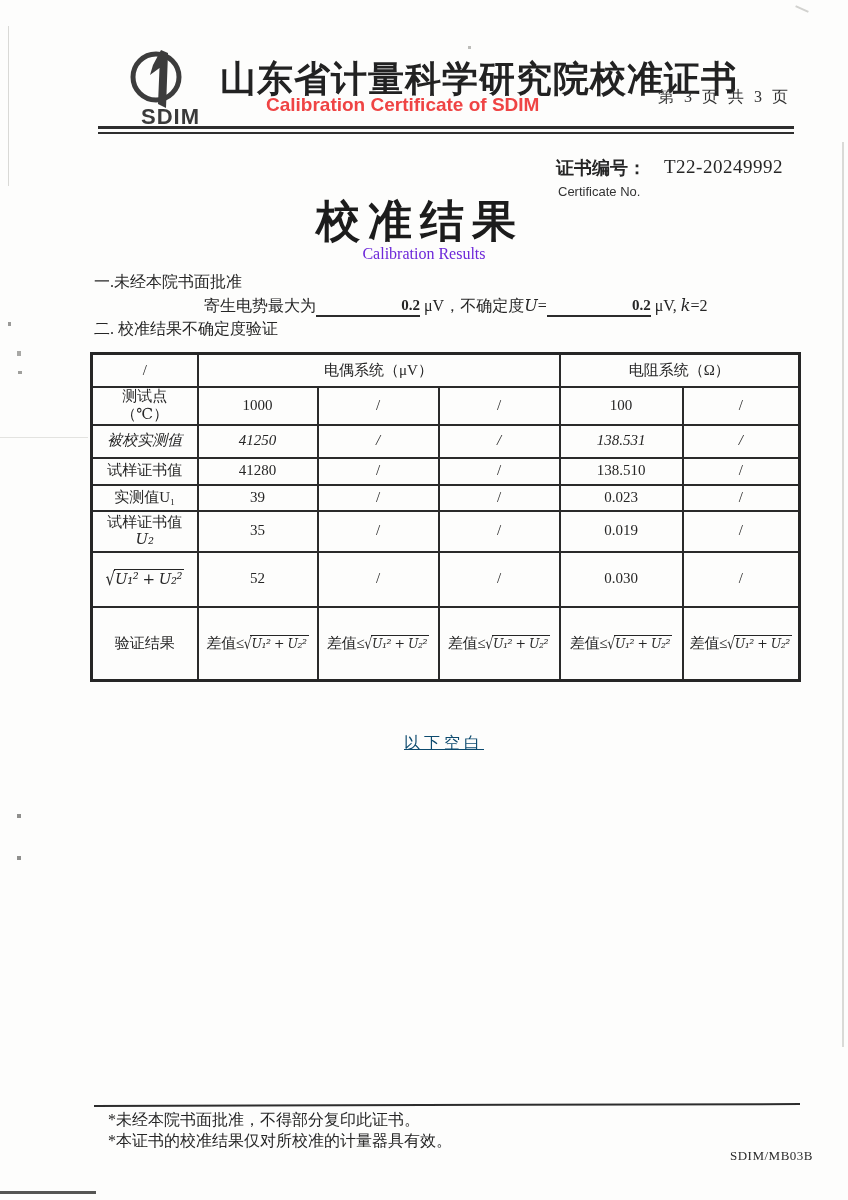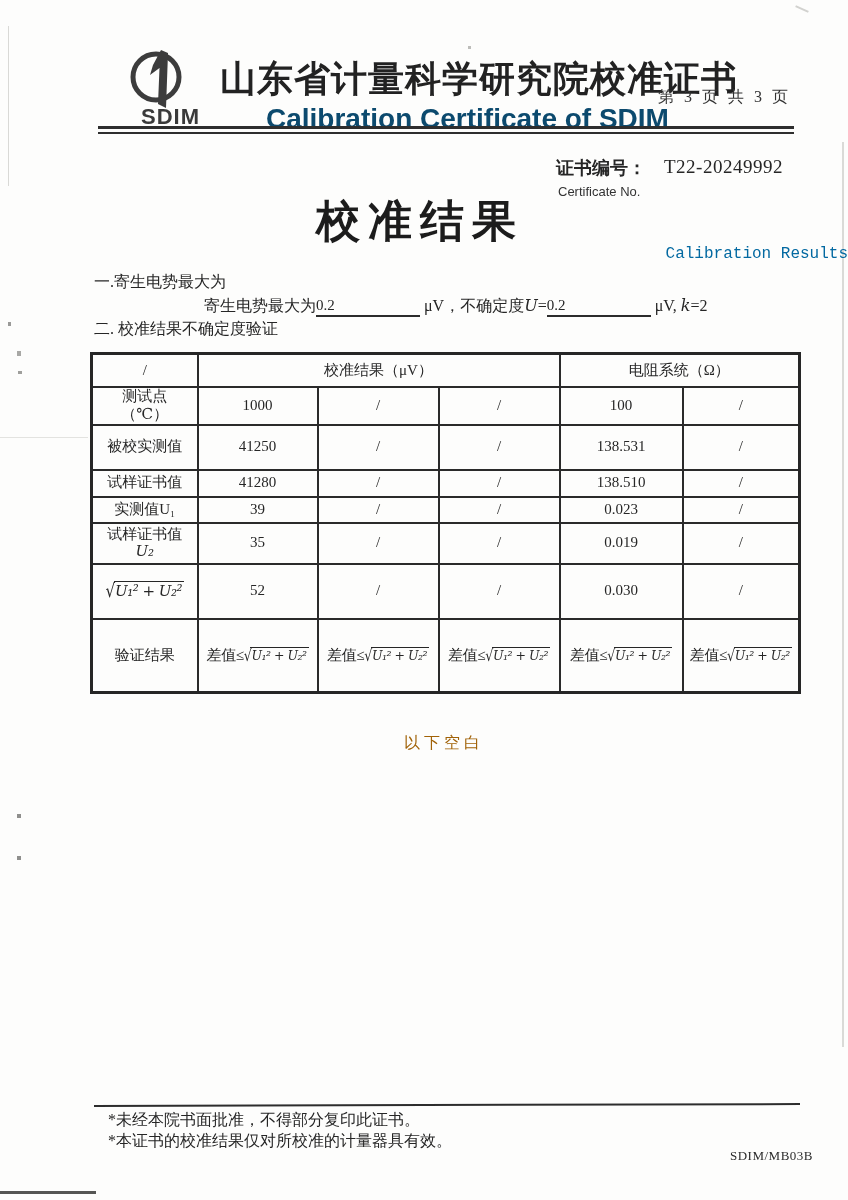--- a/index.html
+++ b/index.html
@@ -26,23 +26,23 @@
   .title-cn {
     position: absolute; left: 220px; top: 55px;
     font-size: 36px; font-weight: 700; letter-spacing: 1px;
     white-space: nowrap; color: #222;
   }
   .page-info {
     position: absolute; left: 658px; top: 87px;
     font-size: 16px; letter-spacing: 3px; color: #333; white-space: nowrap;
   }
   .title-en {
-    position: absolute; left: 266px; top: 103px;
+    position: absolute; left: 266px; top: 94px;
     font-family: "Liberation Sans", "DejaVu Sans", sans-serif;
-    font-weight: 700; font-size: 28px; color: #0c4a6e; white-space: nowrap;
+    font-weight: 700; font-size: 19px; color: #ef4444; white-space: nowrap;
   }
   .double-rule {
     position: absolute; left: 98px; top: 126px; width: 696px; height: 8px;
     border-top: 3px solid #2e2e2e; border-bottom: 2px solid #2e2e2e;
   }
 
   
   .cert-label { position: absolute; left: 556px; top: 156px; font-size: 18px; font-weight: 700; white-space: nowrap; }
   .cert-no { position: absolute; left: 664px; top: 156px; font-size: 19px; white-space: nowrap; letter-spacing: 0.5px; }
   .cert-label-en {
@@ -50,62 +50,62 @@
     font-family: "Liberation Sans", "DejaVu Sans", sans-serif;
     font-size: 13px; color: #333;
   }
 
   
   .results-title {
     position: absolute; left: 0; top: 192px; width: 840px; text-align: center;
     font-size: 44px; font-weight: 700; letter-spacing: 8px; color: #1c1c1c;
   }
   .results-title-en {
-    position: absolute; left: 0; top: 245px; width: 848px; text-align: right;
-    font-family: Liberation Mono, monospace;
-    font-size: 16px; color: #0369a1;
+    position: absolute; left: 0; top: 245px; width: 848px; text-align: center;
+    font-family: Liberation Serif, serif;
+    font-size: 16px; color: #6d28d9;
   }
 
   
   .sec1 { position: absolute; left: 94px; top: 272px; font-size: 16px; white-space: nowrap; }
   .parasitic { position: absolute; left: 204px; top: 296px; font-size: 16px; white-space: nowrap; }
   .sec2 { position: absolute; left: 94px; top: 319px; font-size: 16px; white-space: nowrap; }
   .blank {
-    display: inline-block; width: 104px; text-align: left;
+    display: inline-block; width: 104px; text-align: right;
     border-bottom: 2px solid #2c2c2c; padding-bottom: 1px;
-    font-size: 15px; vertical-align: bottom; line-height: 18px;
+    font-size: 15px; vertical-align: bottom; line-height: 18px; font-weight: bold;
   }
   .it { font-style: italic; font-family: "DejaVu Serif", serif; }
 
   
   .tbl-wrap { position: absolute; left: 90px; top: 352px; }
   table.results {
     border-collapse: collapse; table-layout: fixed;
     width: 708px; border: 3px solid #262626;
   }
   table.results td {
     border: 2px solid #2a2a2a; text-align: center; vertical-align: middle;
     font-size: 15px; padding: 0 1px; overflow: hidden; line-height: 1.15;
   }
-  tr.r0 { height: 33px; } tr.r1 { height: 38px; } tr.r2 { height: 45px; }
+  tr.r0 { height: 33px; } tr.r1 { height: 38px; } tr.r2 { height: 33px; font-style: italic; }
   tr.r3 { height: 27px; } tr.r4 { height: 26px; } tr.r5 { height: 41px; }
   tr.r6 { height: 45px; } tr.r7 { height: 55px; } tr.r8 { height: 74px; margin-top: 46px; }
   td.lbl { font-size: 15px; }
   .sqrt { white-space: nowrap; font-family: "DejaVu Serif", serif; }
   .sqrt .sign { display: inline-block; transform: scaleY(1.25); margin-right: -1px; font-style: normal; }
   .sqrt .rad {
     display: inline-block; border-top: 1.4px solid #262626;
     padding: 1px 2px 0 1px; font-style: italic; letter-spacing: -0.5px;
   }
   td.vcell { font-size: 12.5px; letter-spacing: -0.3px; white-space: nowrap; }
   td.vcell .sqrt { font-size: 12.5px; }
 
   .below-table {
     position: absolute; left: 90px; top: 733px; width: 708px; text-align: center;
-    font-size: 16px; letter-spacing: 4px; color: #a16207;
+    font-size: 16px; letter-spacing: 4px; color: #0c4a6e; text-decoration: underline;
   }
 
   
   .footer-rule { position: absolute; left: 94px; top: 1104px; width: 706px; height: 2px; background: #2d2d2d; transform: rotate(-0.15deg); }
   .note1 { position: absolute; left: 108px; top: 1110px; font-size: 16px; white-space: nowrap; }
   .note2 { position: absolute; left: 108px; top: 1131px; font-size: 16px; white-space: nowrap; }
   .form-code { position: absolute; left: 730px; top: 1148px; font-size: 13px; letter-spacing: 0.5px; color: #2b2b2b; }
 
   
   .art { position: absolute; pointer-events: none; }
@@ -152,42 +152,42 @@
   <div class="title-en">Calibration Certificate of SDIM</div>
   <div class="double-rule"></div>
 
   <div class="cert-label">证书编号：</div>
   <div class="cert-no">T22-20249992</div>
   <div class="cert-label-en">Certificate No.</div>
 
   <div class="results-title">校准结果</div>
   <div class="results-title-en">Calibration Results</div>
 
-  <div class="sec1">一.寄生电势最大为</div>
+  <div class="sec1">一.未经本院书面批准</div>
   <div class="parasitic">
     <span>寄生电势最大为</span><span class="blank">0.2</span>
     <span>μV，不确定度</span><span class="it">U</span><span>=</span><span class="blank">0.2</span>
     <span>μV, </span><span class="it">k</span><span>=2</span>
   </div>
   <div class="sec2">二. 校准结果不确定度验证</div>
 
   <div class="tbl-wrap">
     <table class="results">
       <colgroup>
         <col style="width:106px">
           <col style="width:120px">
           <col style="width:121px">
         <col style="width:121px">
           <col style="width:123px">
           <col style="width:117px">
       </colgroup>
       <tbody>
           <tr class="r0">
         <td>/</td>
-        <td colspan="3">校准结果（μV）</td>
+        <td colspan="3">电偶系统（μV）</td>
         <td colspan="2">电阻系统（Ω）</td>
       </tr>
       <tr class="r1">
         <td class="lbl">
           <div>测试点</div>
           <div>（℃）</div>
         </td>
         <td>1000</td>
         <td>/</td>
         <td>/</td>

